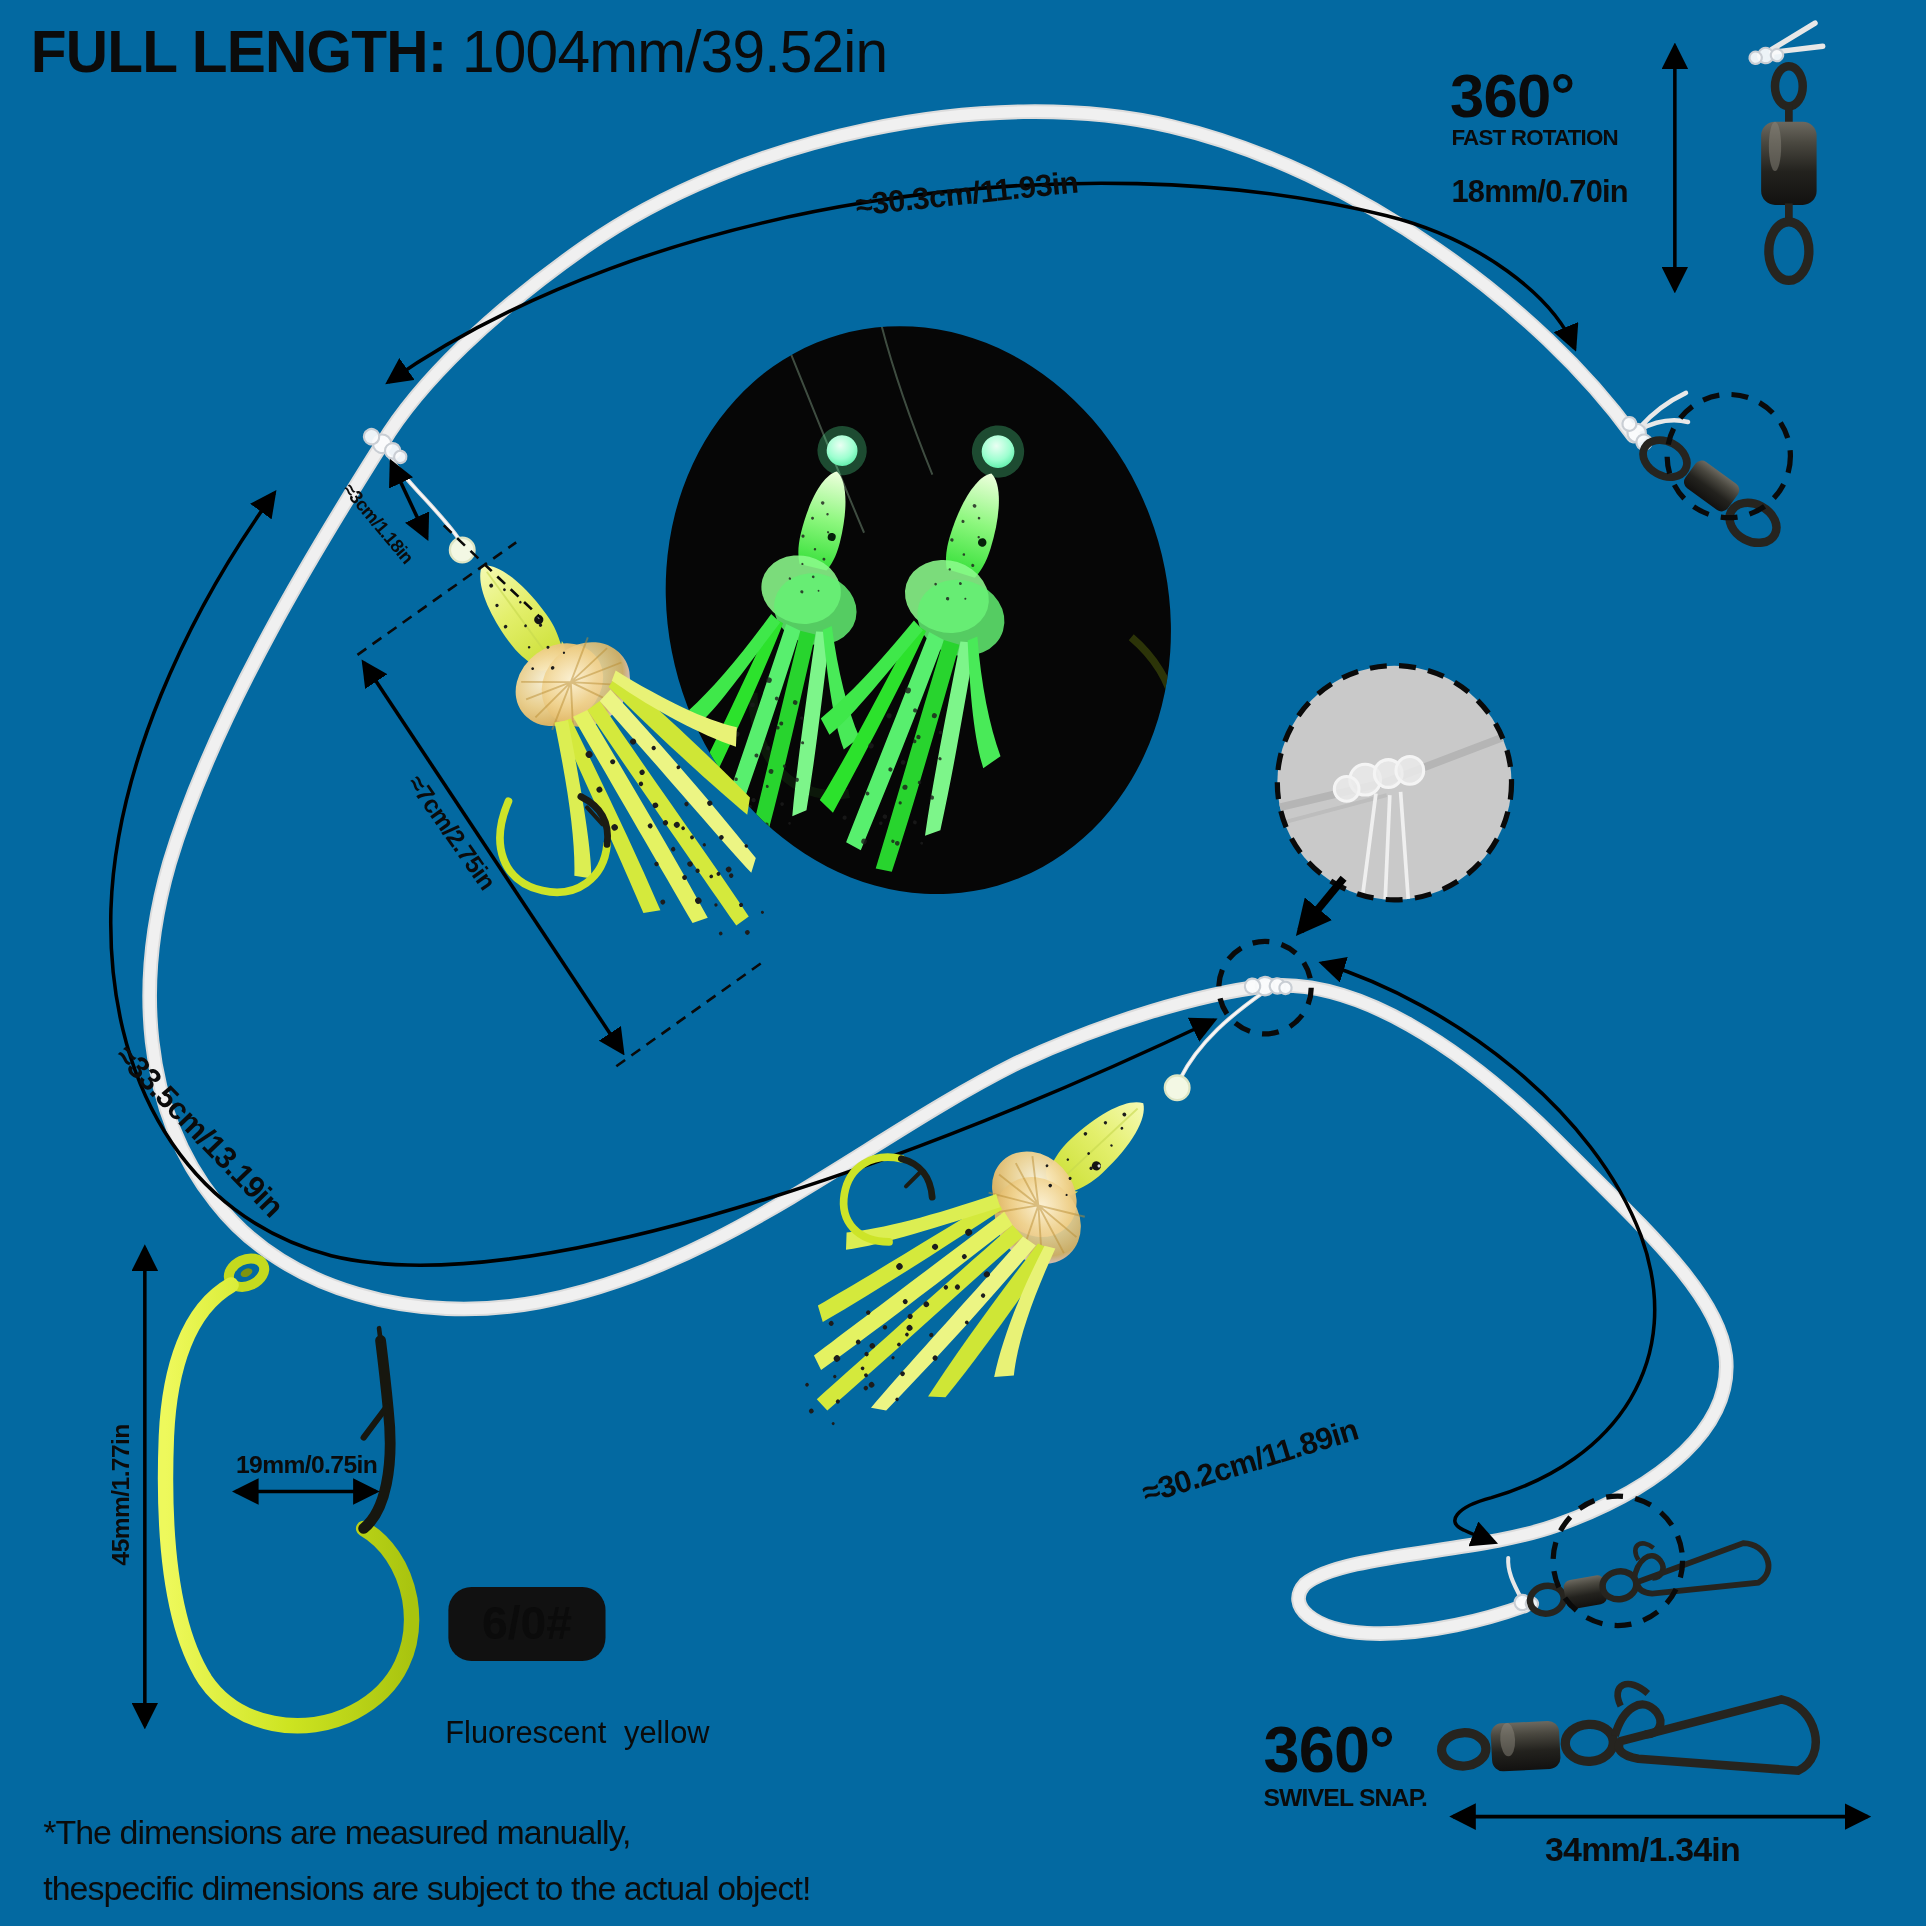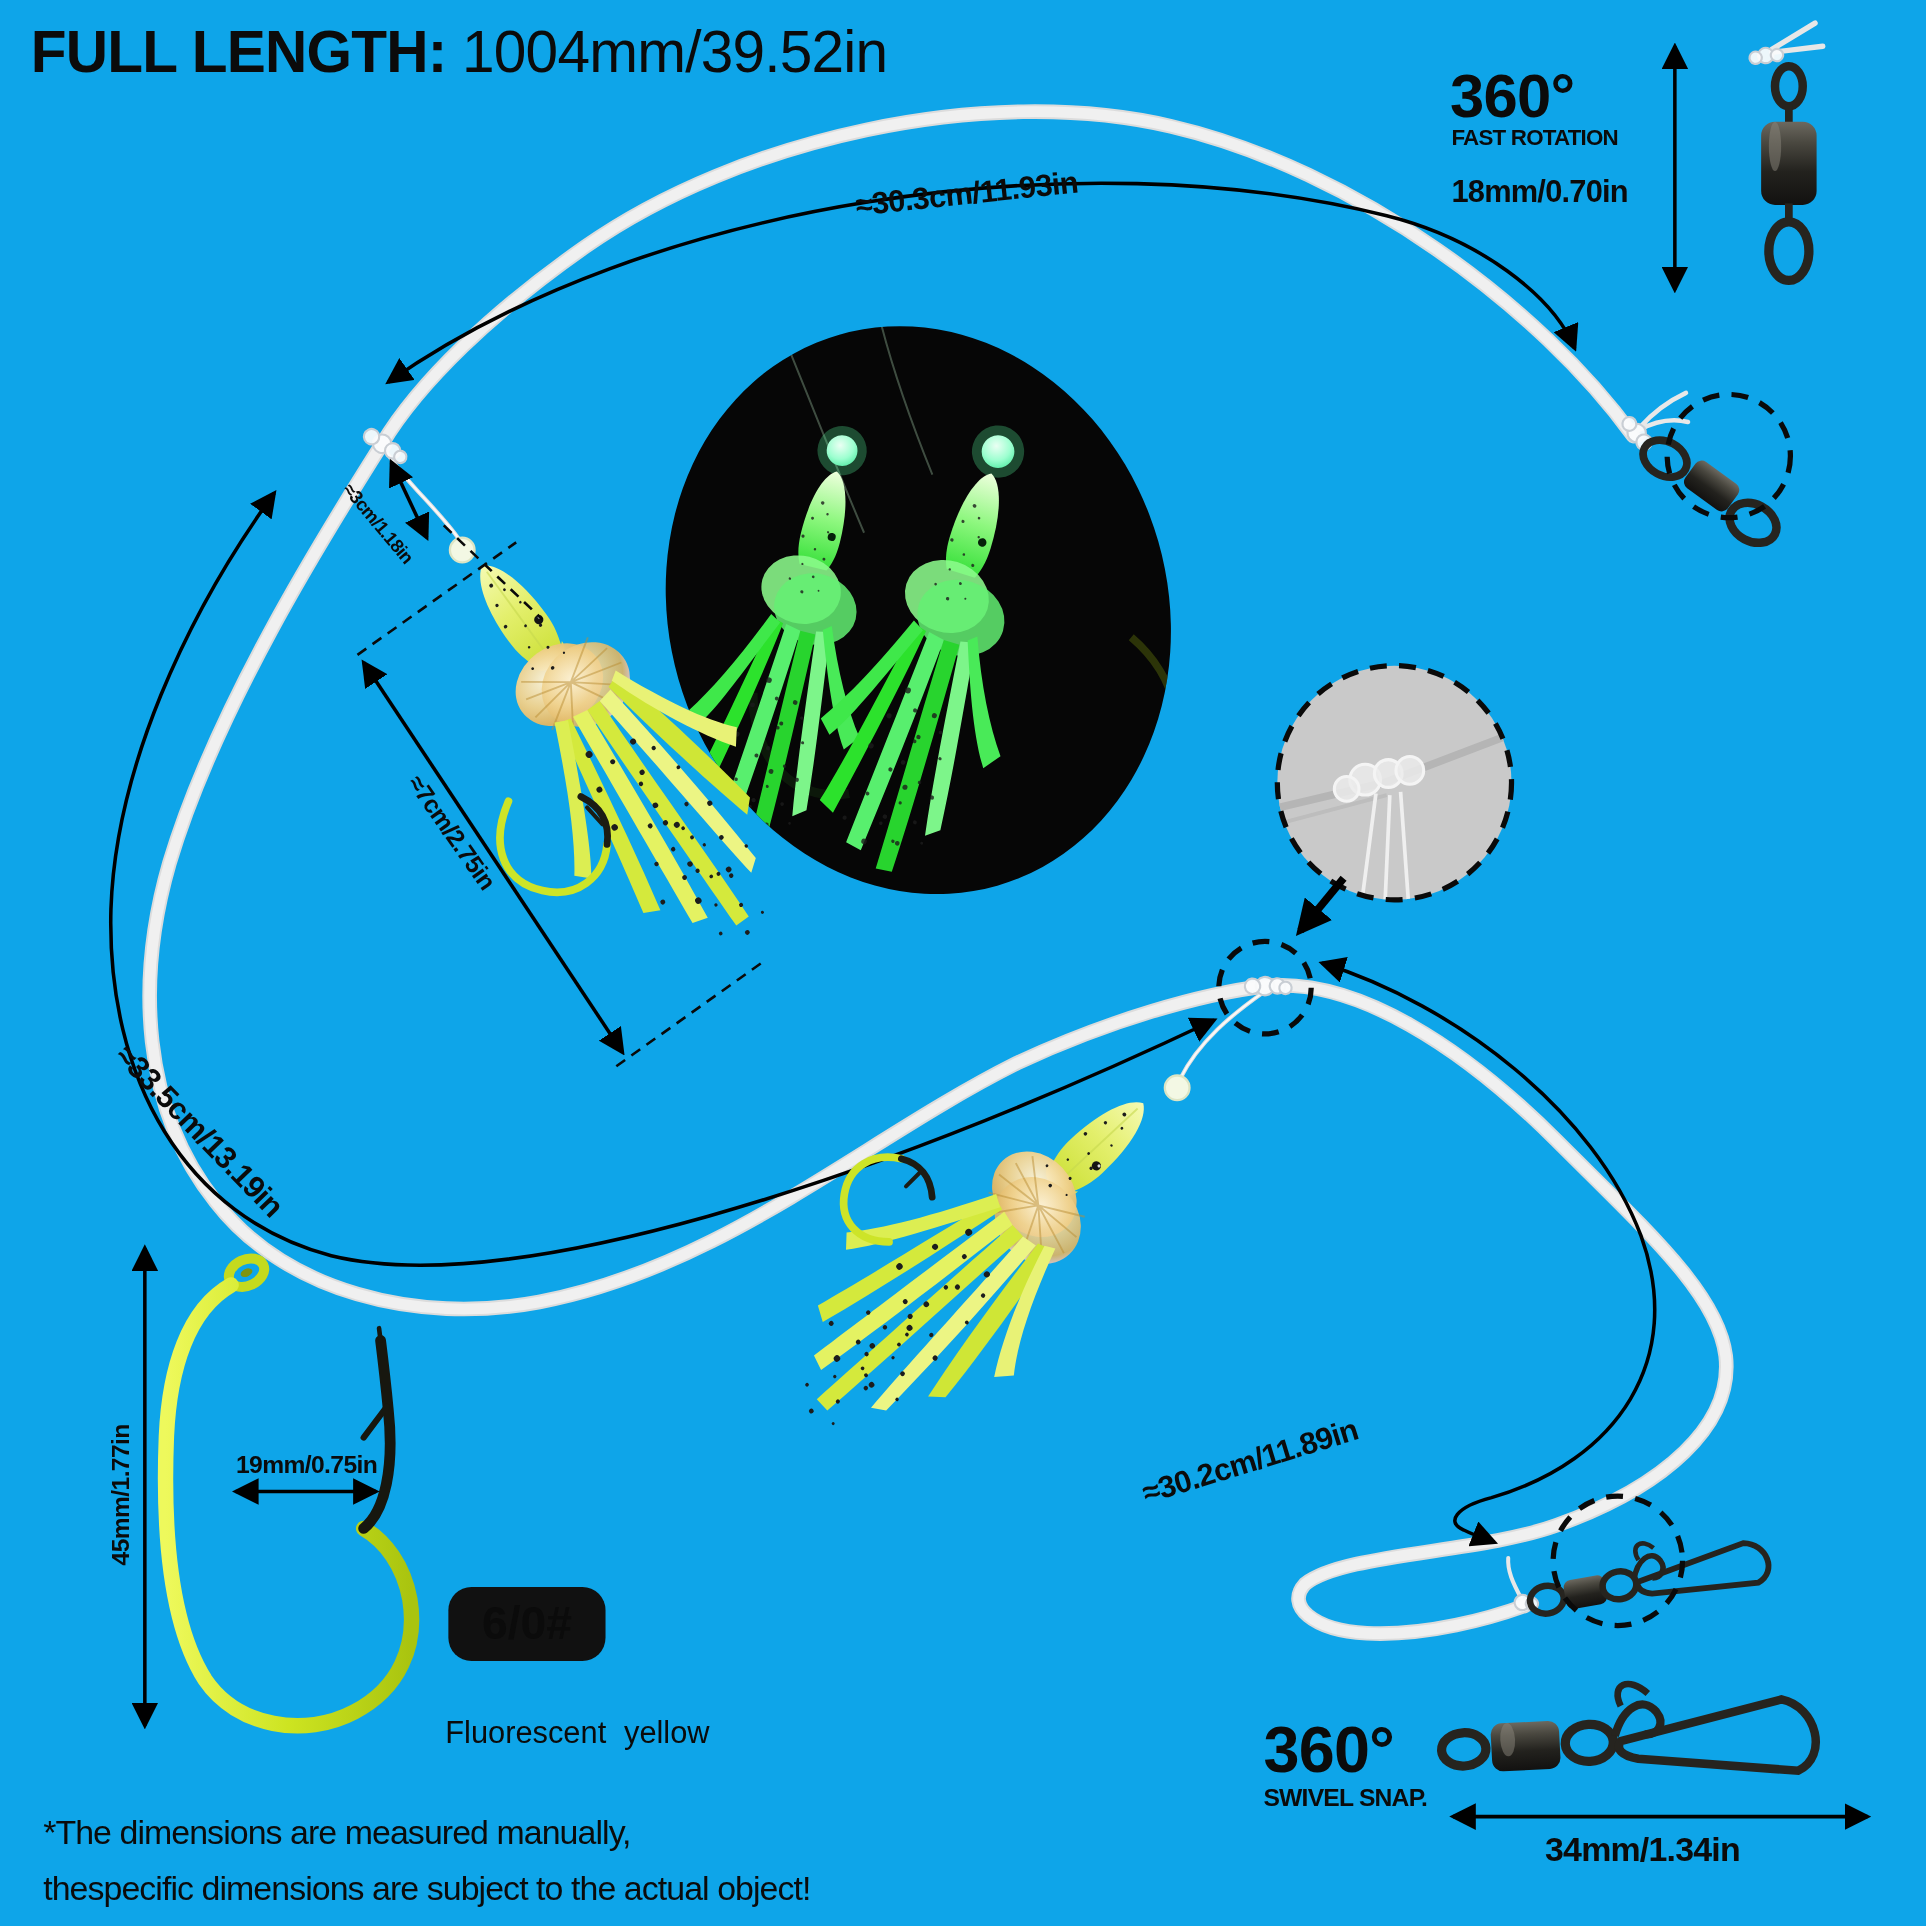--- a/index.html
+++ b/index.html
@@ -1,16 +1,16 @@
 <!DOCTYPE html>
 <html style="font-size:6.2px"><head>
 <meta charset="utf-8">
 <style>
   html,body{margin:0;padding:0;background:#fff;}
-  .page{width:1926px;height:1926px;position:relative;background:#0ea5e9;overflow:hidden;}
+  .page{width:1926px;height:1926px;position:relative;background:#0369a1;overflow:hidden;}
   svg{display:block;width:1926px;height:1926px;}
   text{font-family:"Liberation Sans","DejaVu Sans",sans-serif;fill:#0b0b0b;}
   .t-big{font-weight:bold;letter-spacing:-0.5px;}
   .lbl{font-weight:bold;letter-spacing:-0.4px;}
   .thin-arrow{stroke:#000;stroke-width:2.3;fill:none;}
   .dash-circle{fill:none;stroke:#0a0a0a;stroke-width:3.4;stroke-dasharray:11 8;}
   .mono-knot{stroke:#c9ced4;stroke-width:1.4;fill:rgba(250,251,252,0.95);}
   .metal-ring{fill:none;stroke:#26241f;}
 </style>
 </head>

